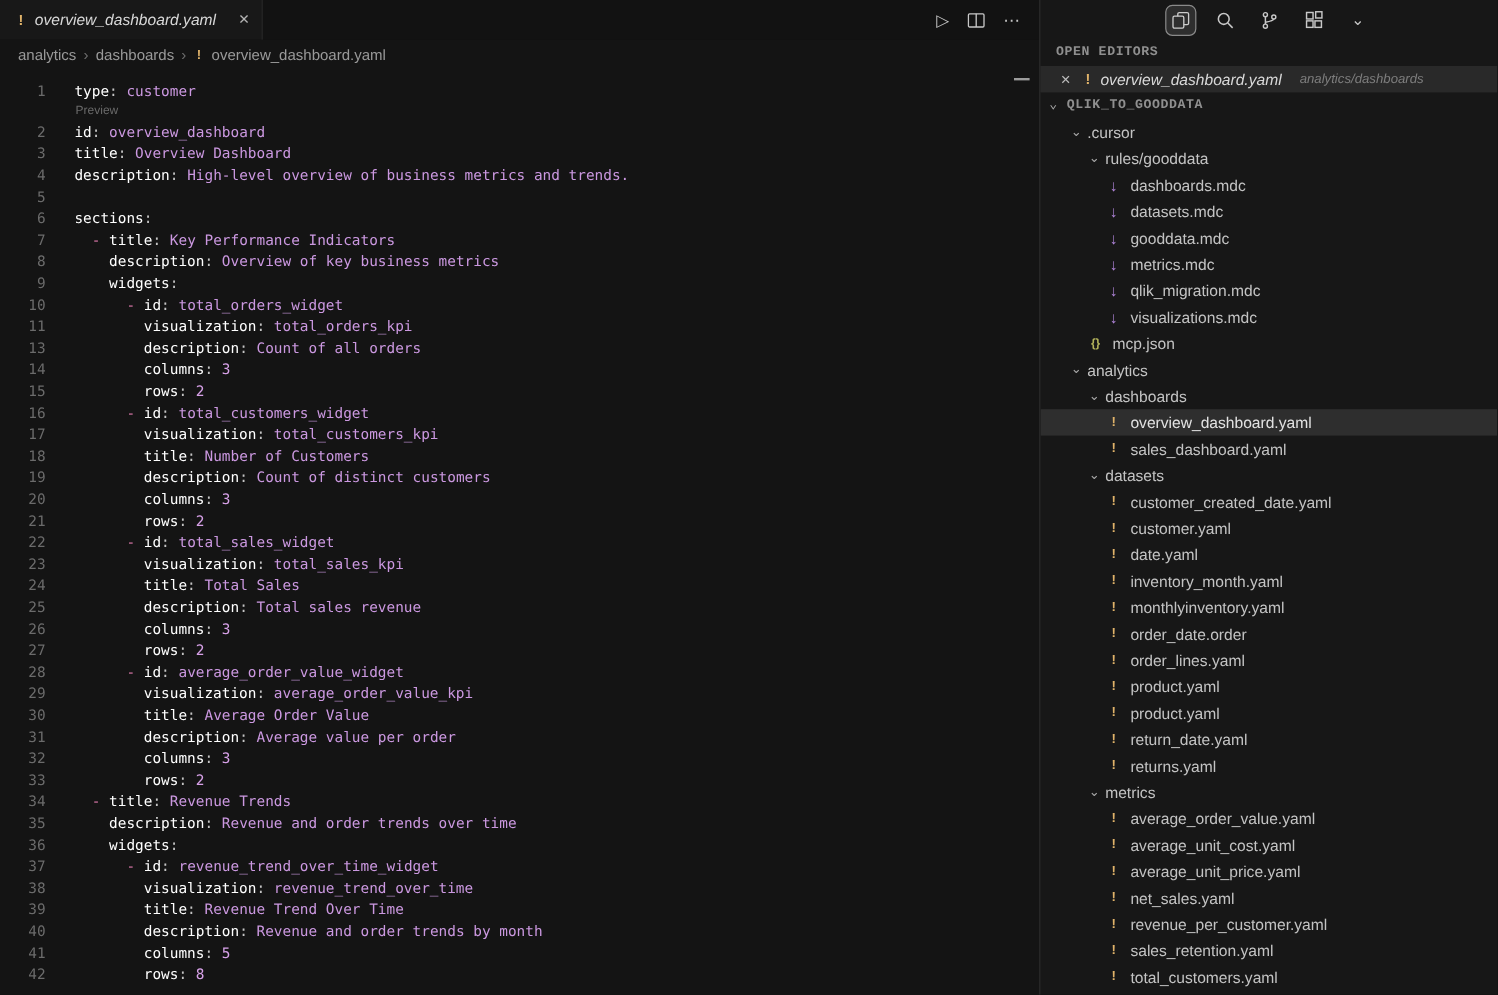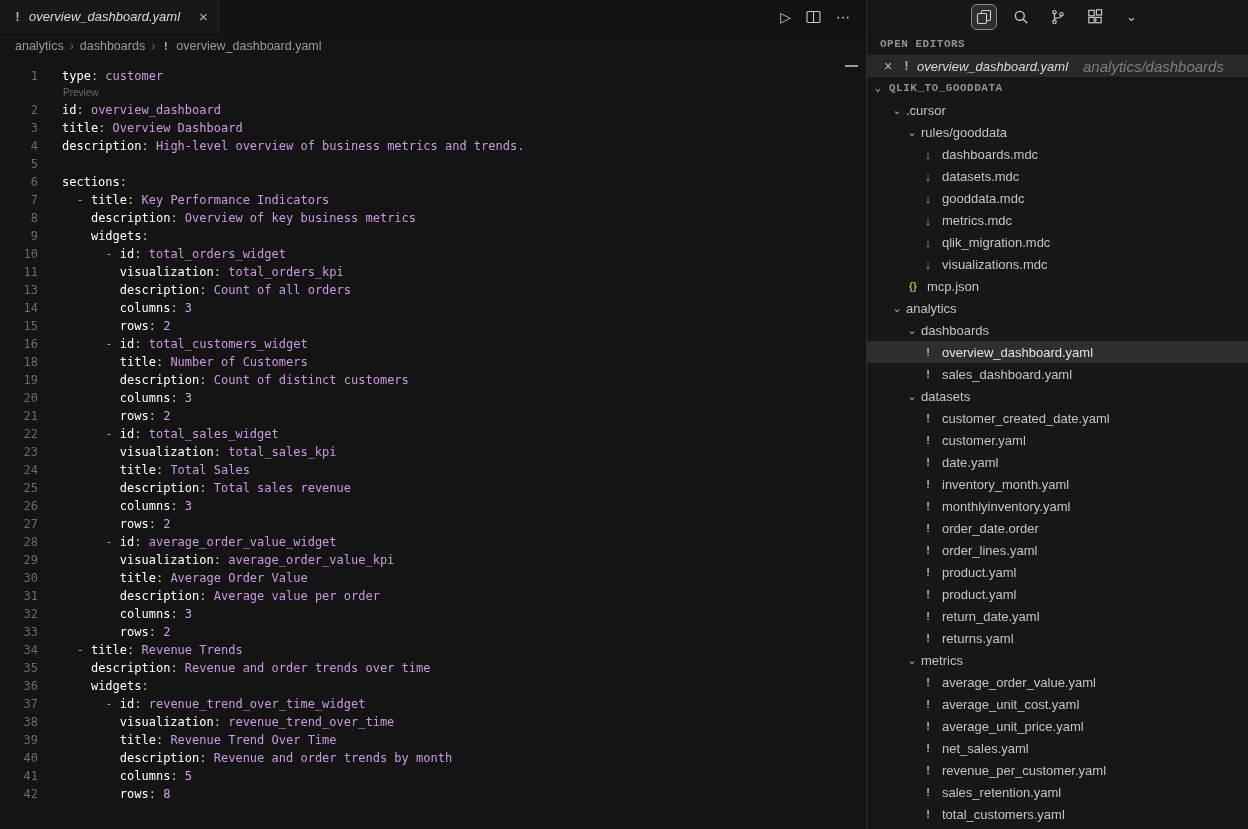--- a/index.html
+++ b/index.html
@@ -51,21 +51,21 @@
   .section-header { height:22px; flex:none; display:flex; align-items:center; gap:4px;
     font-size:11px; font-weight:700; color:#8f8f8f; letter-spacing:.5px; cursor:pointer;font-family:Liberation Mono, monospace; }
   .section-header.oe { padding-left:13px; }
   .section-header.ws { padding-left:4px; }
   .twisty { color:#ababab; font-size:11px; width:14px; text-align:center; font-weight:400; flex:none; line-height:10px; }
 
   .oe-row { height:22px; flex:none; display:flex; align-items:center; gap:6px; padding-left:17px;
     background:rgba(255,255,255,.08); cursor:pointer; }
   .oe-close { color:#bcbcbc; font-size:14px; width:12px; line-height:1; }
   .oe-name { font-style:italic; color:#d9d9d9; font-size:13px; white-space:nowrap; }
-  .oe-path { font-style:italic; color:#7e7e7e; font-size:15px; margin-left:9px; white-space:nowrap;text-align:center; }
+  .oe-path { font-style:italic; color:#7e7e7e; font-size:11px; margin-left:9px; white-space:nowrap;text-align:center; }
 
   #tree { flex:1; overflow:hidden; }
   .tree-row { height:22px; display:flex; align-items:center; font-size:13px; color:#c3c3c3; cursor:pointer; white-space:nowrap; }
   .tree-row.selected { background:rgba(255,255,255,.10); color:#e2e2e2; }
   .tree-label { margin-left:2px; }
   .ficon { width:16px; flex:none; text-align:center; font-weight:700; font-size:11px; margin-right:4px; }
   .ficon.warning { color:#e0b36a; }
   .ficon.mdc { color:#b084d9; font-size:13px; }
   .ficon.json { color:#b3b35c; font-size:10px; }
 </style>
@@ -159,20 +159,24 @@
             <span class="ln">14</span>
             <span class="lc"><span class="tok-p">        </span><span class="tok-k">columns</span><span class="tok-p">:</span><span class="tok-n"> 3</span></span>
           </div>
           <div class="line">
             <span class="ln">15</span>
             <span class="lc"><span class="tok-p">        </span><span class="tok-k">rows</span><span class="tok-p">:</span><span class="tok-n"> 2</span></span>
           </div>
           <div class="line">
             <span class="ln">16</span>
             <span class="lc"><span class="tok-p">      </span><span class="tok-d">- </span><span class="tok-k">id</span><span class="tok-p">:</span><span class="tok-v"> total_customers_widget</span></span>
+          </div>
+          <div class="line">
+            <span class="ln">17</span>
+            <span class="lc"><span class="tok-p">        </span><span class="tok-k">visualization</span><span class="tok-p">:</span><span class="tok-v"> total_customers_kpi</span></span>
           </div>
           <div class="line">
             <span class="ln">18</span>
             <span class="lc"><span class="tok-p">        </span><span class="tok-k">title</span><span class="tok-p">:</span><span class="tok-v"> Number of Customers</span></span>
           </div>
           <div class="line">
             <span class="ln">19</span>
             <span class="lc"><span class="tok-p">        </span><span class="tok-k">description</span><span class="tok-p">:</span><span class="tok-v"> Count of distinct customers</span></span>
           </div>
           <div class="line">

